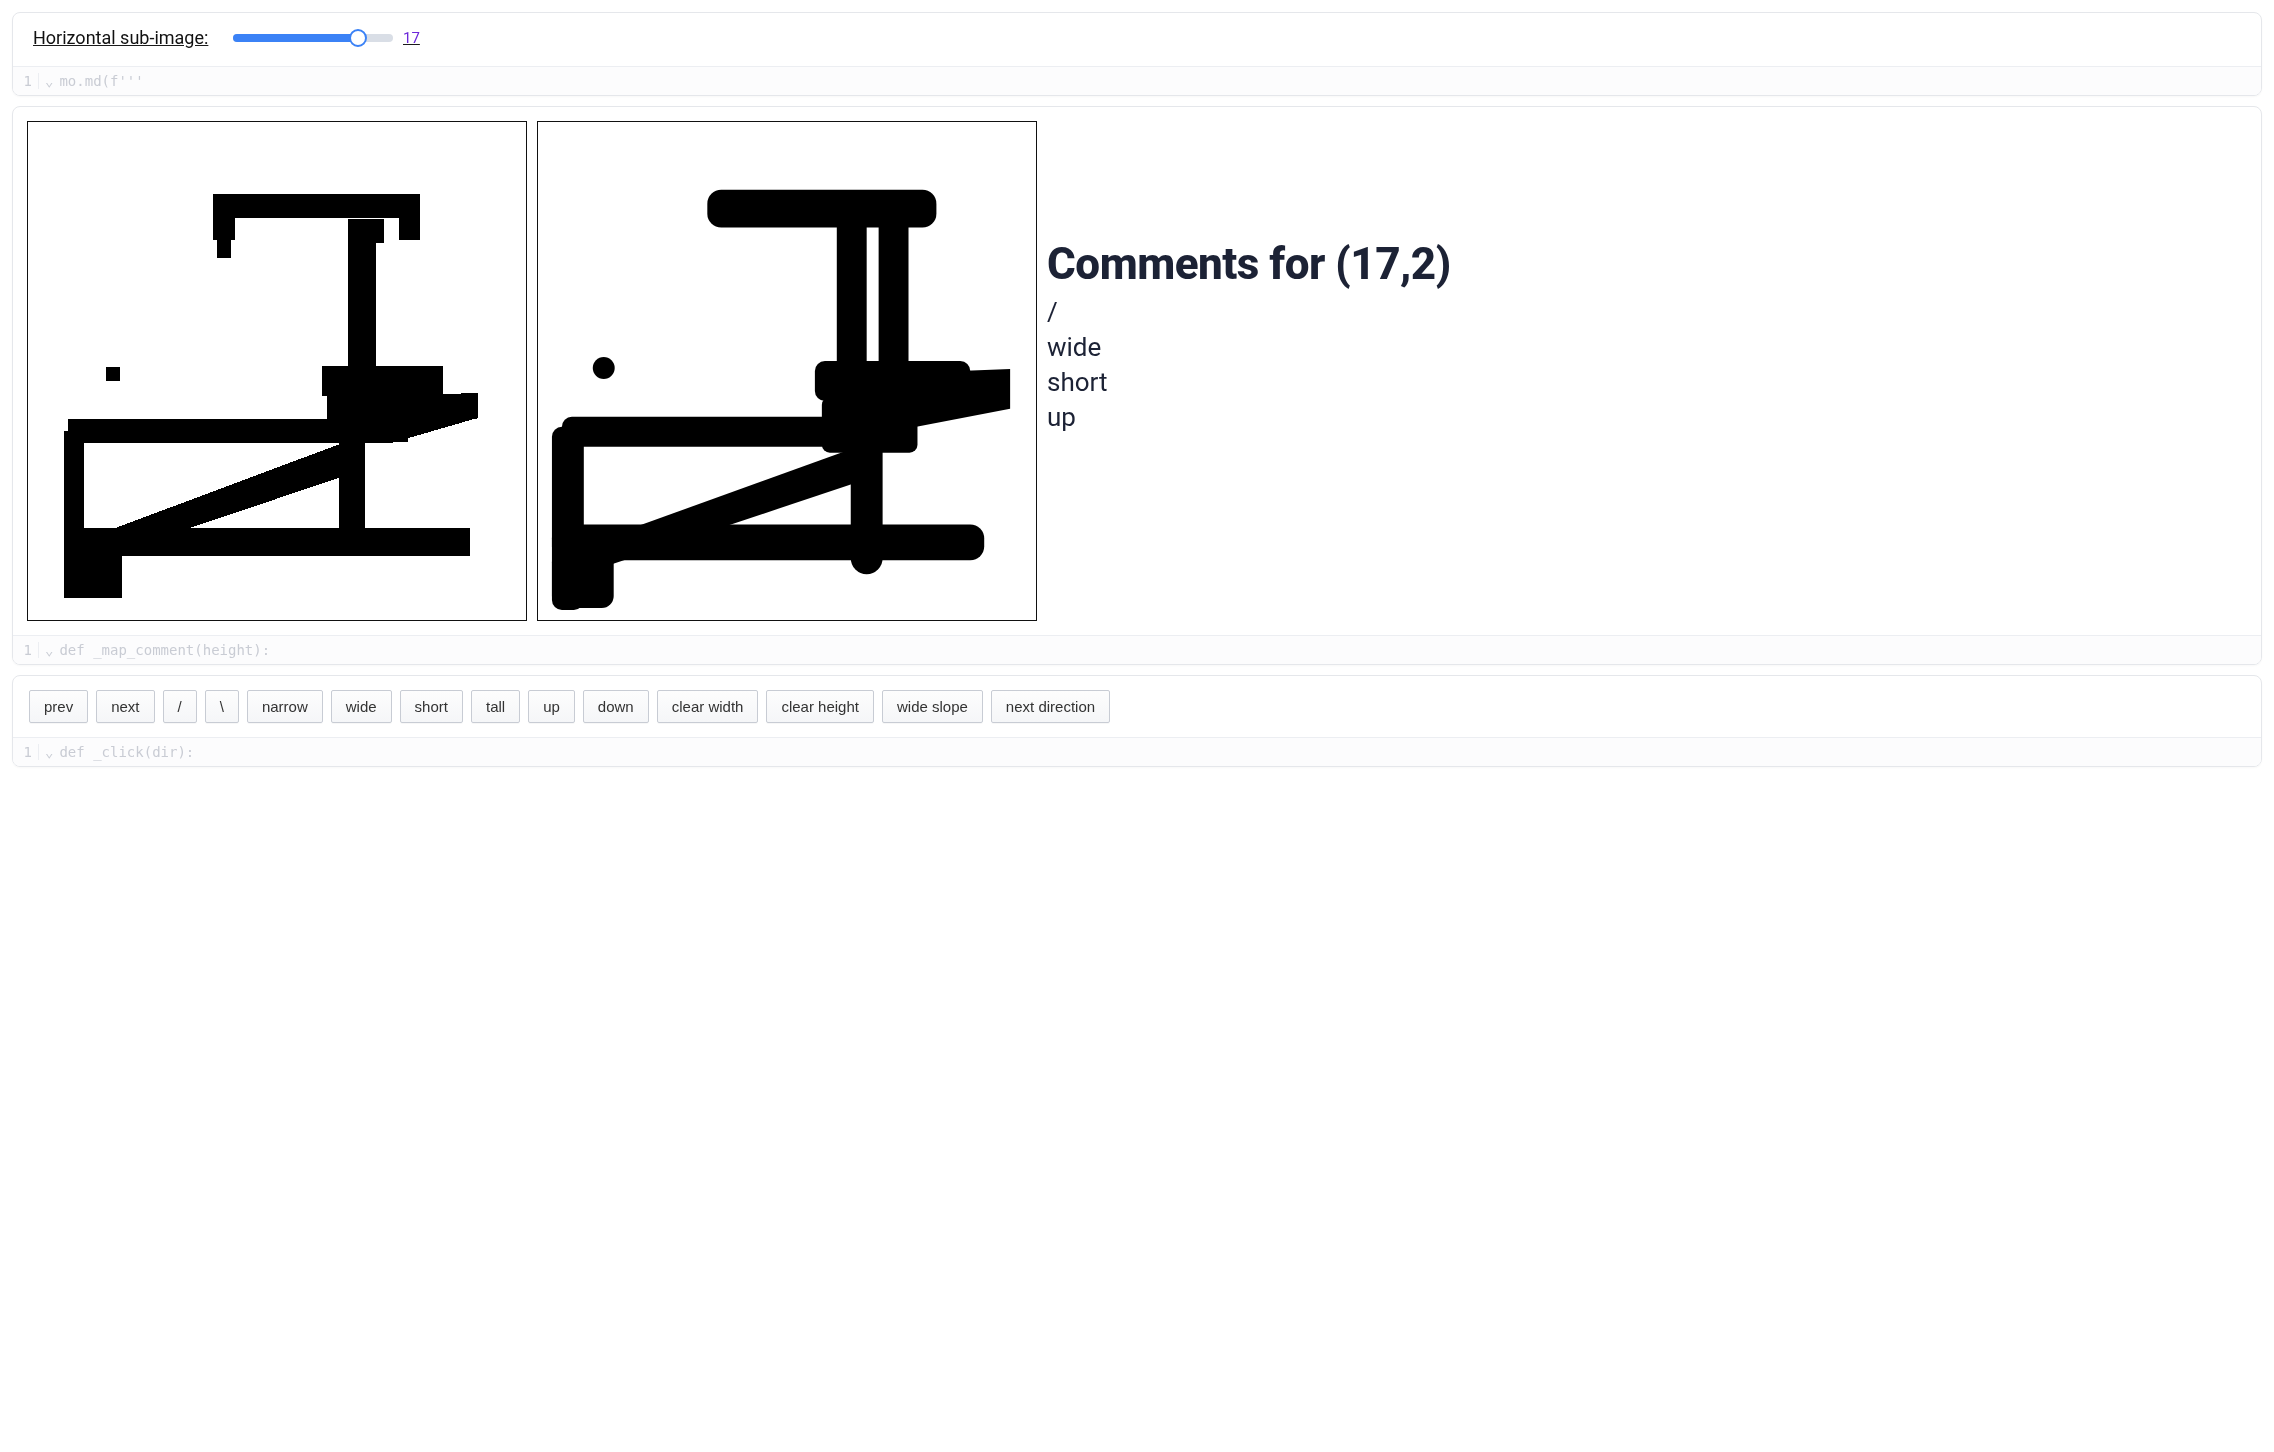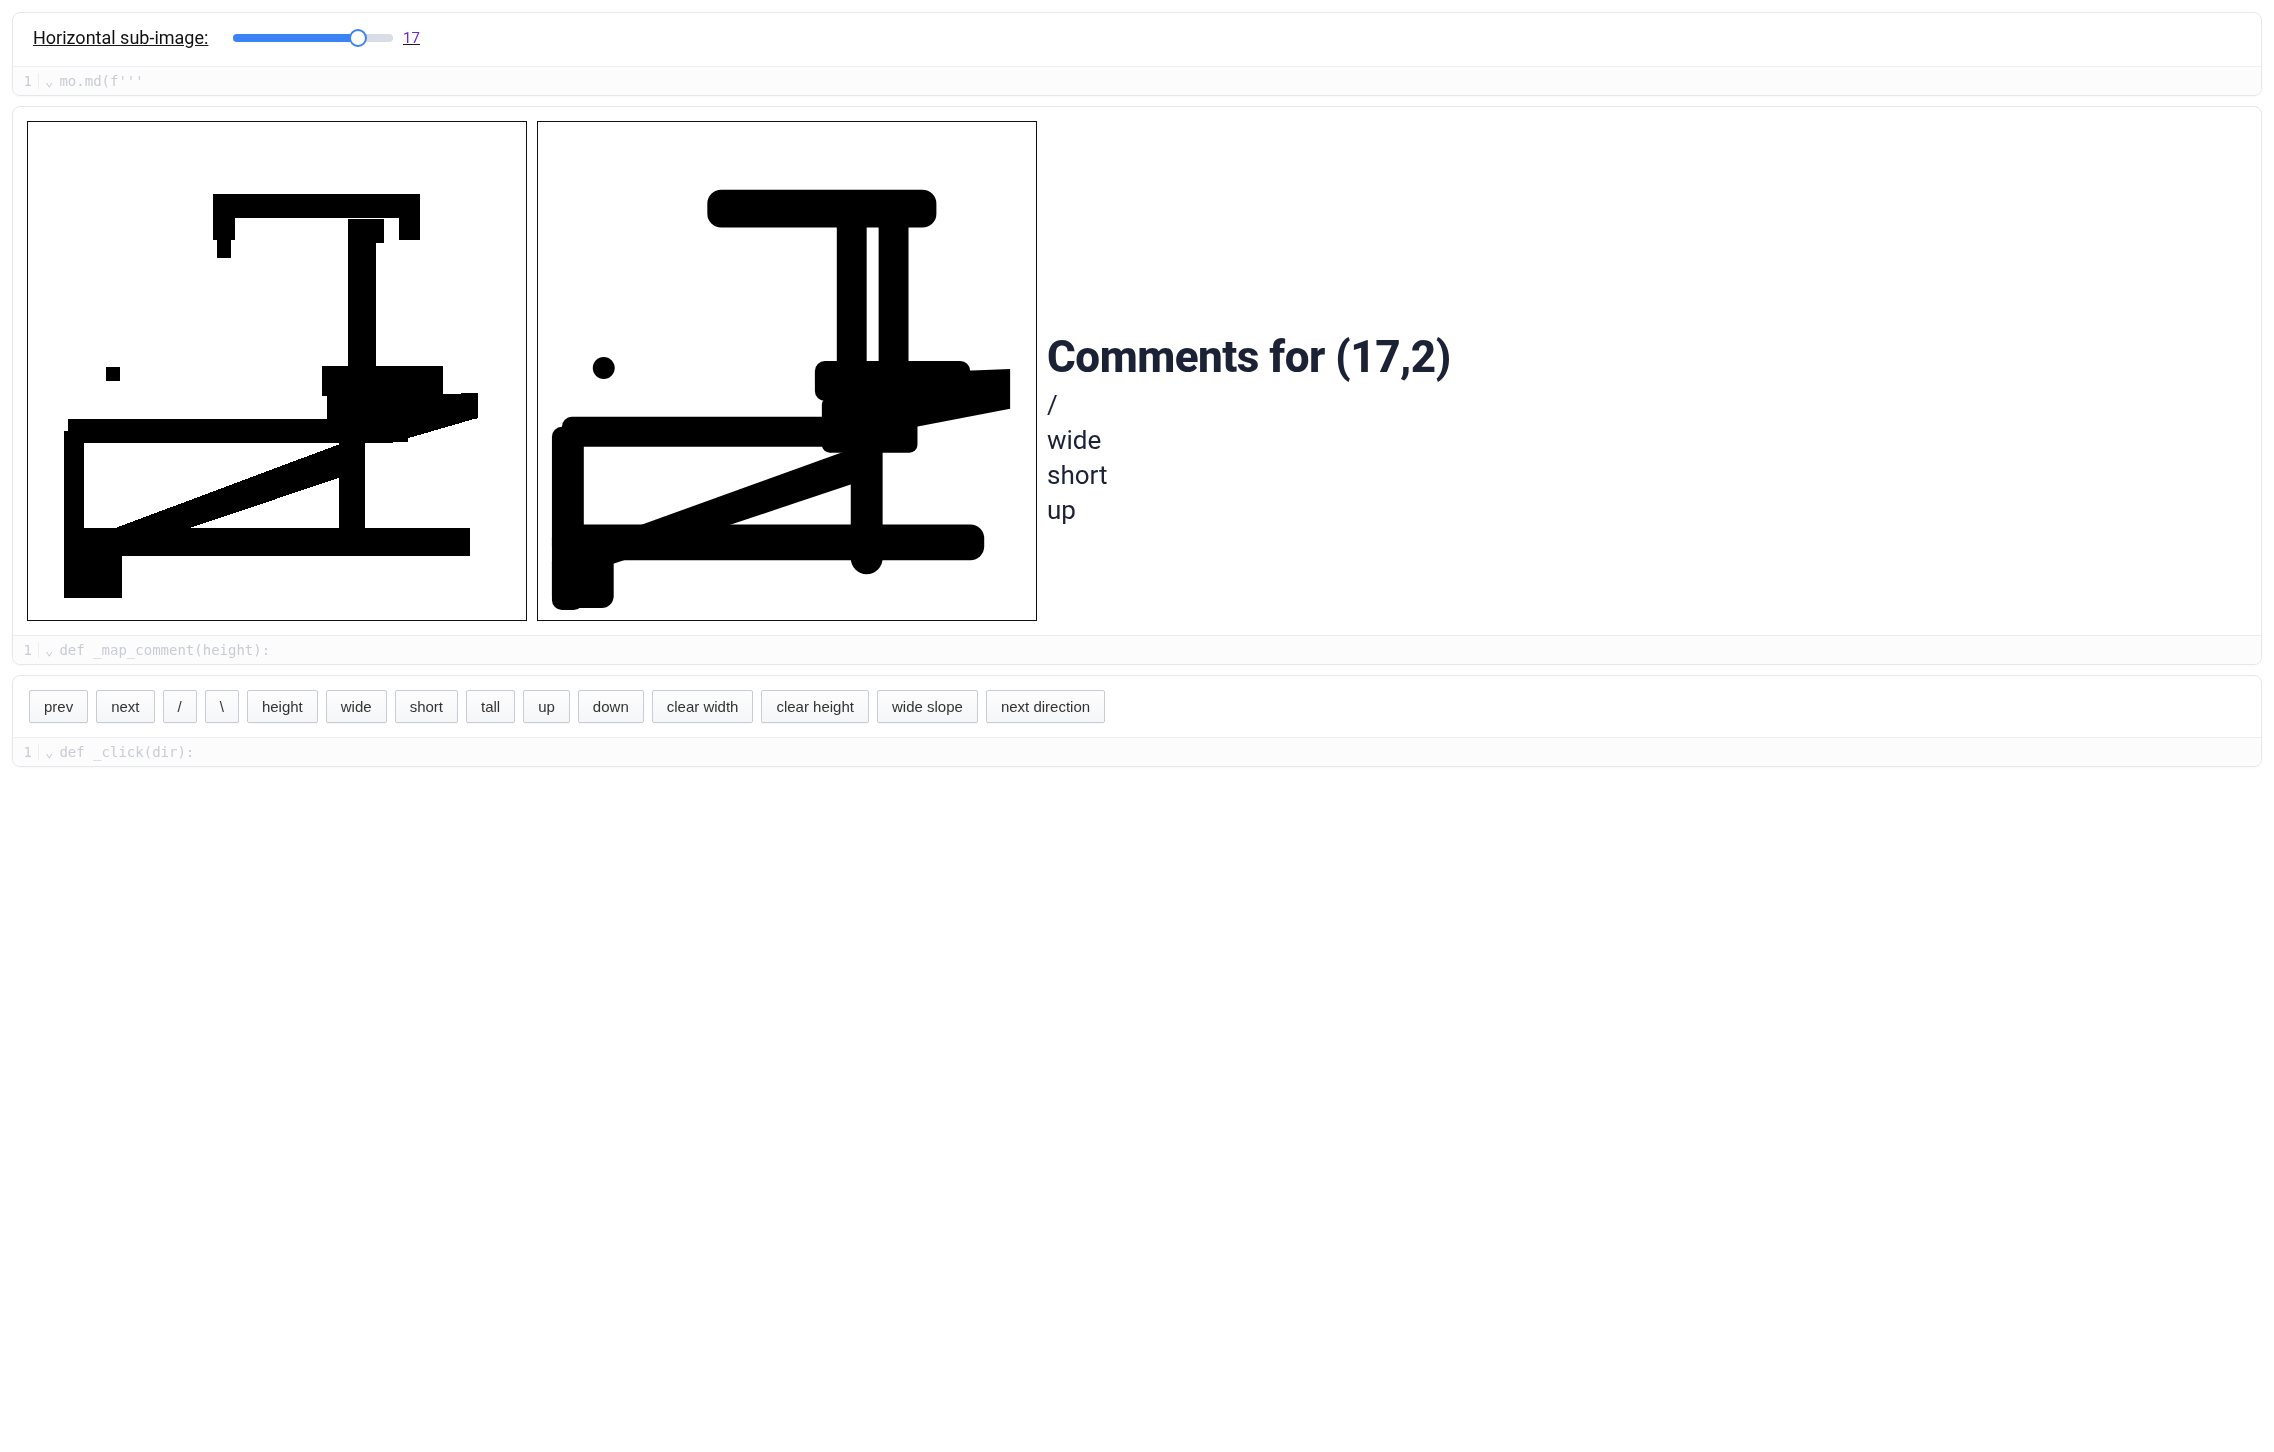--- a/index.html
+++ b/index.html
@@ -76,21 +76,21 @@
     color: #c9ccd4;
     width: 16px;
     text-align: right;
     border-right: 1px solid #eceef2;
     padding-right: 6px;
   }
   .code-caret { color: #c9ccd4; }
   .image-row {
     display: flex;
     gap: 10px;
-    align-items: center;
+    align-items: flex-start;
     padding: 14px;
   }
   .img-frame {
     width: 500px;
     height: 500px;
     border: 1.5px solid #111;
     background: #fff;
     flex-shrink: 0;
   }
   .img-frame svg { width: 100%; height: 100%; display: block; }
@@ -209,21 +209,21 @@
     <span class="code-text">def _map_comment(height):</span>
   </div>
 </div>
 
 <div class="cell">
   <div class="btn-row">
     <button class="btn">prev</button>
     <button class="btn">next</button>
     <button class="btn">/</button>
     <button class="btn">\</button>
-    <button class="btn">height</button>
+    <button class="btn">narrow</button>
     <button class="btn">wide</button>
     <button class="btn">short</button>
     <button class="btn">tall</button>
     <button class="btn">up</button>
     <button class="btn">down</button>
     <button class="btn">clear width</button>
     <button class="btn">clear height</button>
     <button class="btn">wide slope</button>
     <button class="btn">next direction</button>
   </div>

